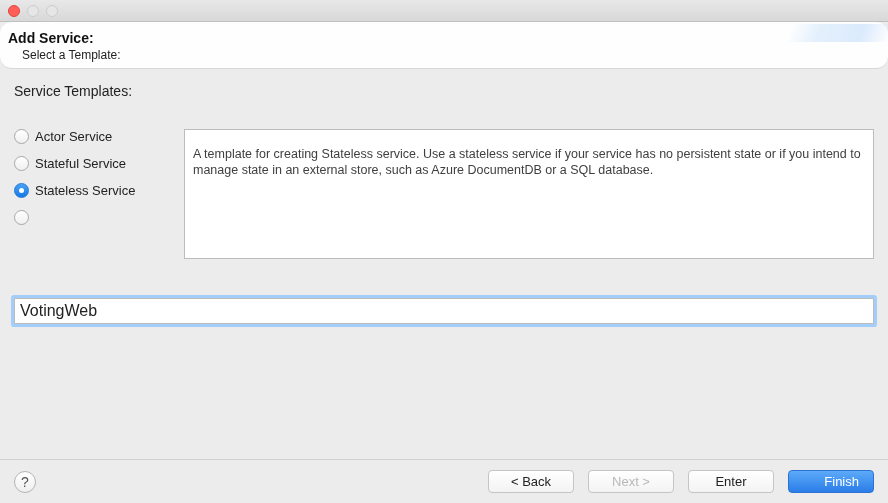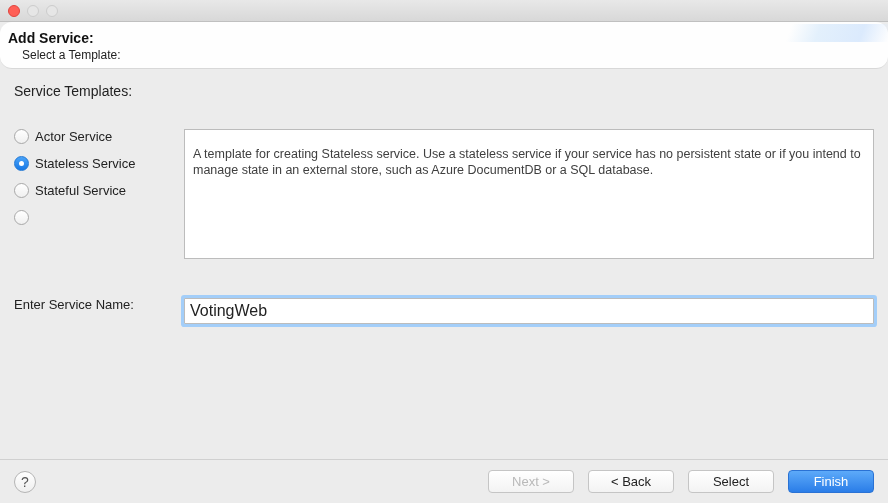--- a/index.html
+++ b/index.html
@@ -184,20 +184,21 @@
       text-align: center;
     }
     .btn.disabled {
       color: #b9b9b9;
       cursor: default;
     }
     .btn.primary {
       background: linear-gradient(#5daaf9, #2a7de8);
       border-color: #2a72d4;
       color: #ffffff;
+      text-align: right;
     }
   </style>
 </head>
 <body>
 
 <div class="titlebar">
   <div class="traffic-btn traffic-red"></div>
   <div class="traffic-btn traffic-gray1"></div>
   <div class="traffic-btn traffic-gray2"></div>
 </div>
@@ -211,47 +212,46 @@
 <div class="content">
   <div class="section-label">Service Templates:</div>
 
   <div class="template-row">
     <div class="radio-col">
       <div class="radio-item">
         <span class="radio-circle"></span>
         <span>Actor Service</span>
       </div>
       <div class="radio-item">
+        <span class="radio-circle"></span>
+        <span>Stateful Service</span>
+      </div>
+      <div class="radio-item">
         <span class="radio-circle selected">
             <span class="radio-dot"></span>
           </span>
         <span>Stateless Service</span>
       </div>
       <div class="radio-item">
         <span class="radio-circle"></span>
-        <span>Stateful Service</span>
-      </div>
-      <div class="radio-item">
-        <span class="radio-circle"></span>
       </div>
     </div>
     <div class="description-box">A template for creating Stateless service.  Use a stateless service if your service has no persistent state or if you intend to manage state in an external store, such as Azure DocumentDB or a SQL database.</div>
   </div>
 
   <div class="name-row">
-    <div class="name-label">Enter Service Name:</div>
     <div class="name-input-wrap">
       <input class="name-input" type="text" value="VotingWeb" style="">
     </div>
   </div>
 </div>
 
 <div class="footer">
   <div class="help-btn">
     <span>?</span>
   </div>
   <div class="button-row">
+    <div class="btn">&lt; Back</div>
     <div class="btn disabled">Next &gt;</div>
-    <div class="btn">&lt; Back</div>
-    <div class="btn">Select</div>
+    <div class="btn">Enter</div>
     <div class="btn primary">Finish</div>
   </div>
 </div>
 
 </body></html>

